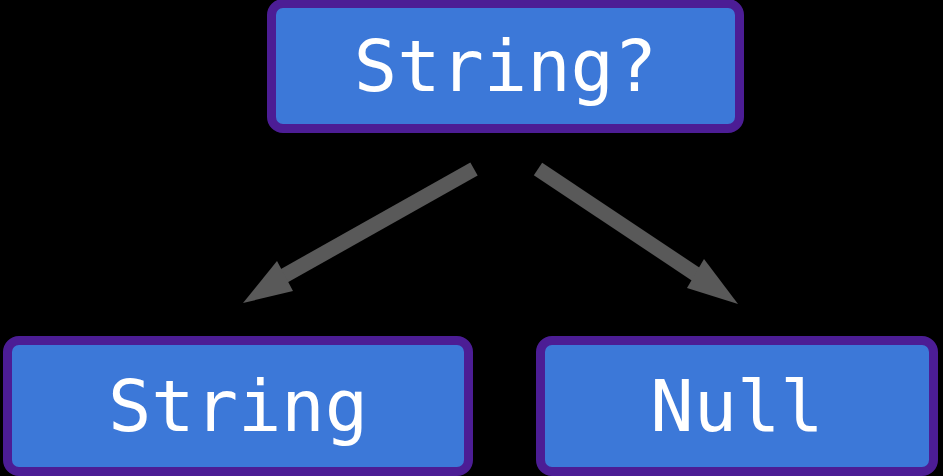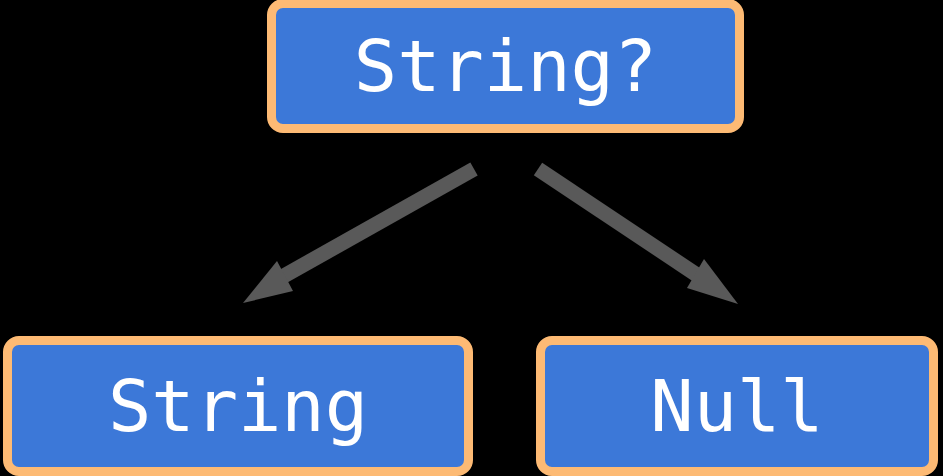--- a/index.html
+++ b/index.html
@@ -24,21 +24,21 @@
     height: 476px;
     pointer-events: none;
   }
   .node {
     position: absolute;
     box-sizing: border-box;
     display: flex;
     align-items: center;
     justify-content: center;
     border-radius: 16px;
-    border: 9px solid #fdba74;
+    border: 9px solid #4c1d95;
     background: #3c78d8;
     overflow: hidden;
   }
   .node-label {
     color: #ffffff;
     font-family: "DejaVu Sans Mono", "Liberation Mono", monospace;
     font-size: 72px;
     line-height: 1;
     letter-spacing: 0px;
     white-space: nowrap;

